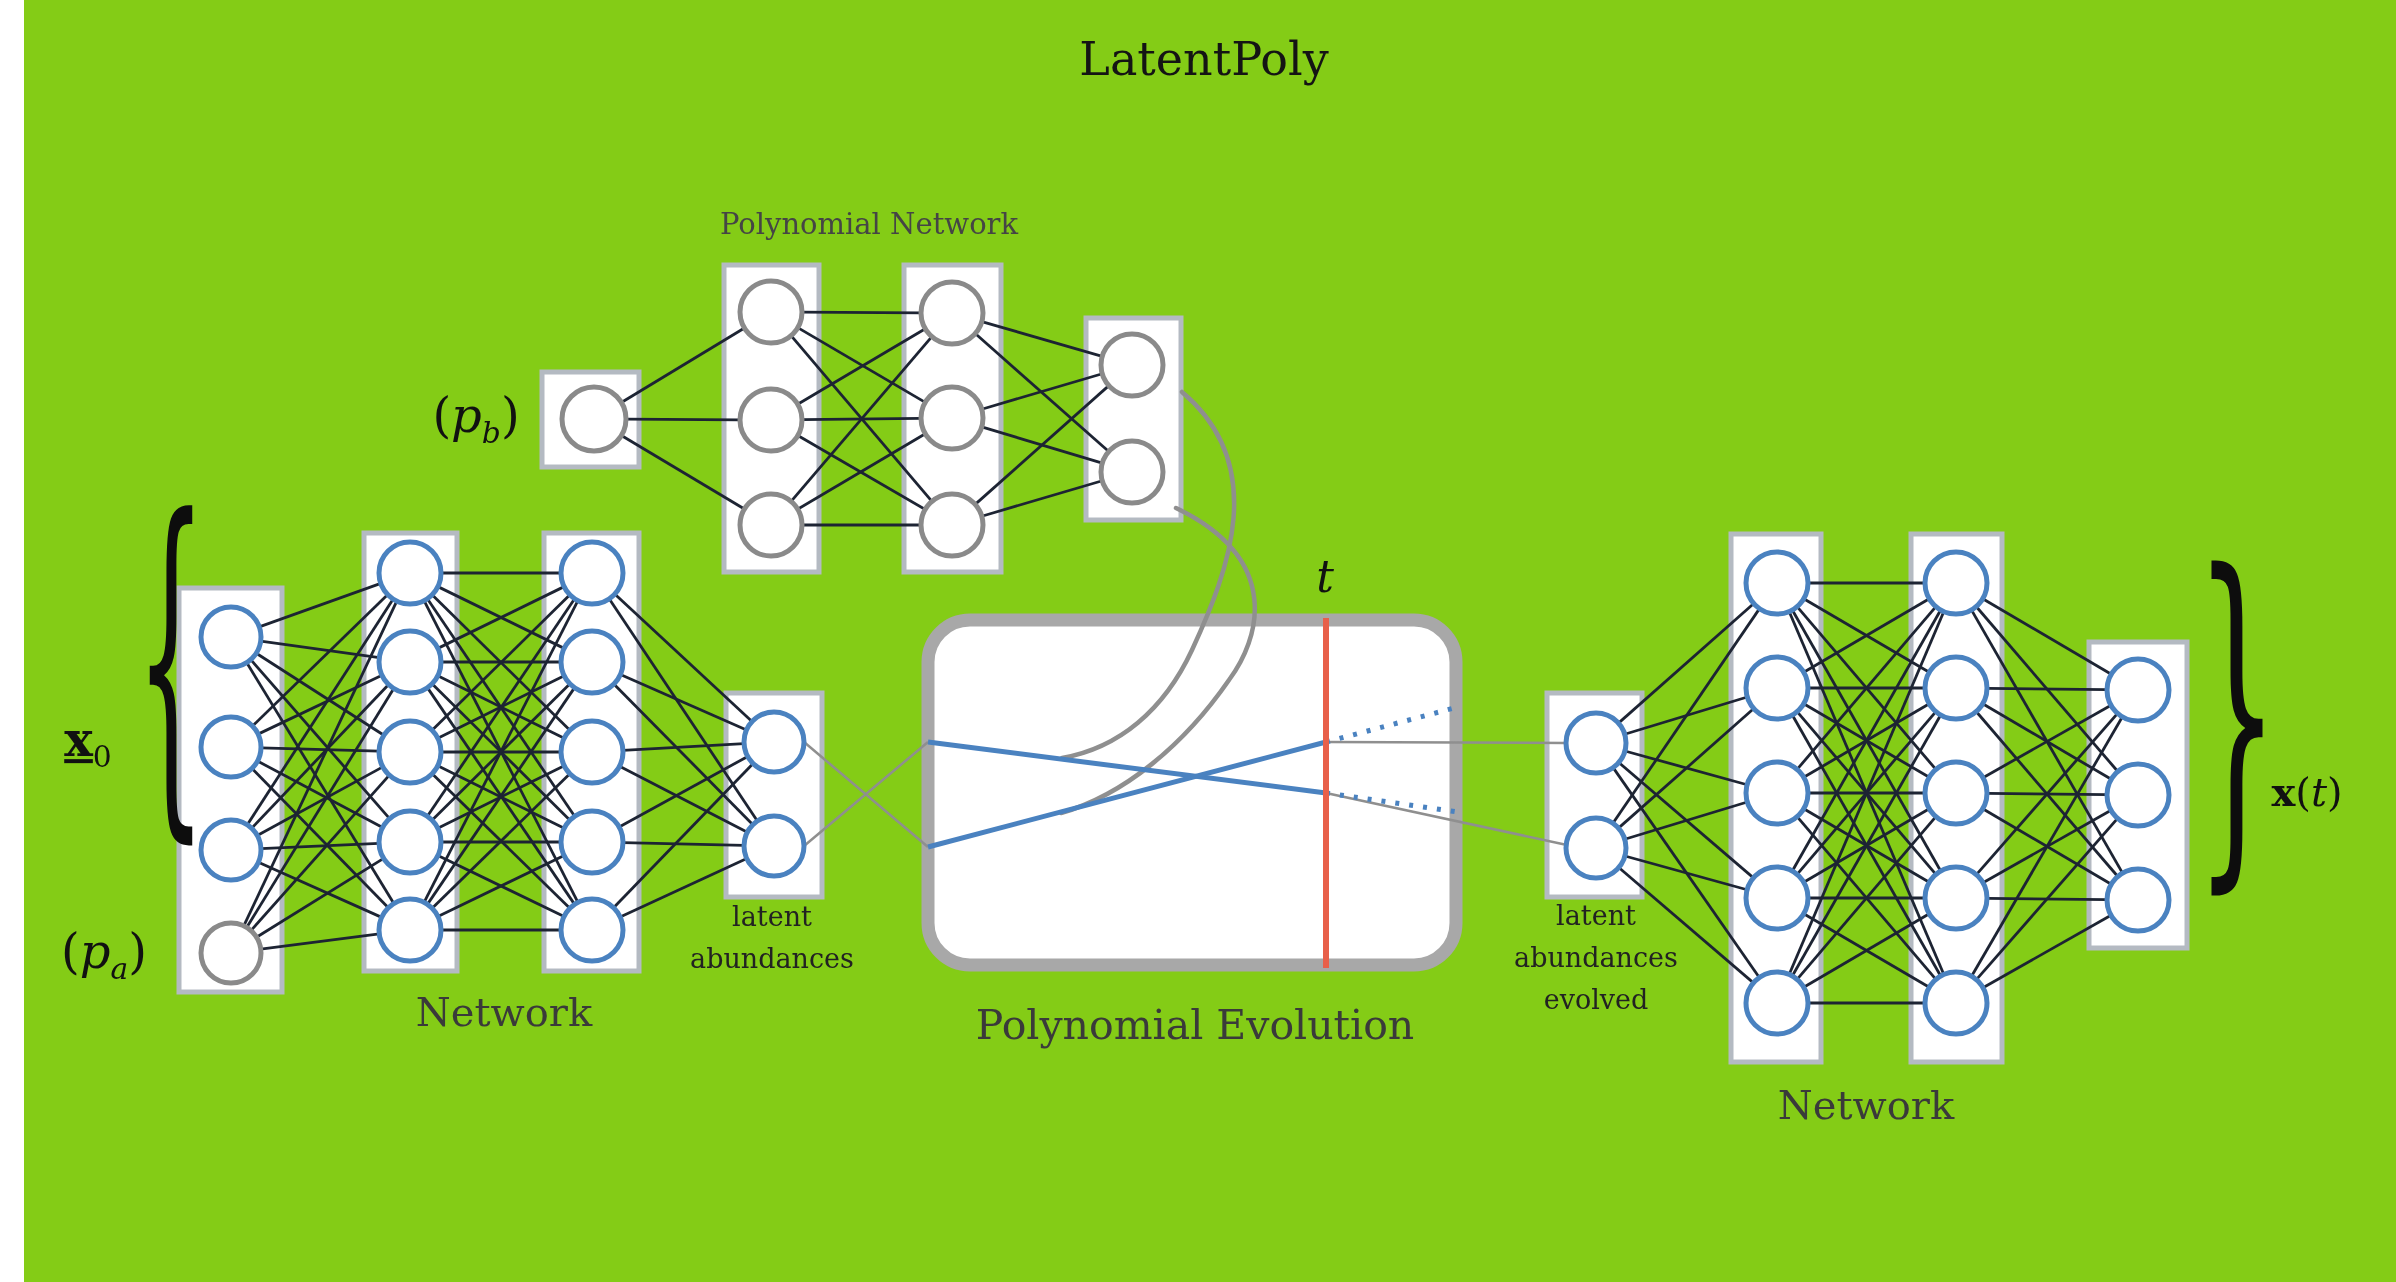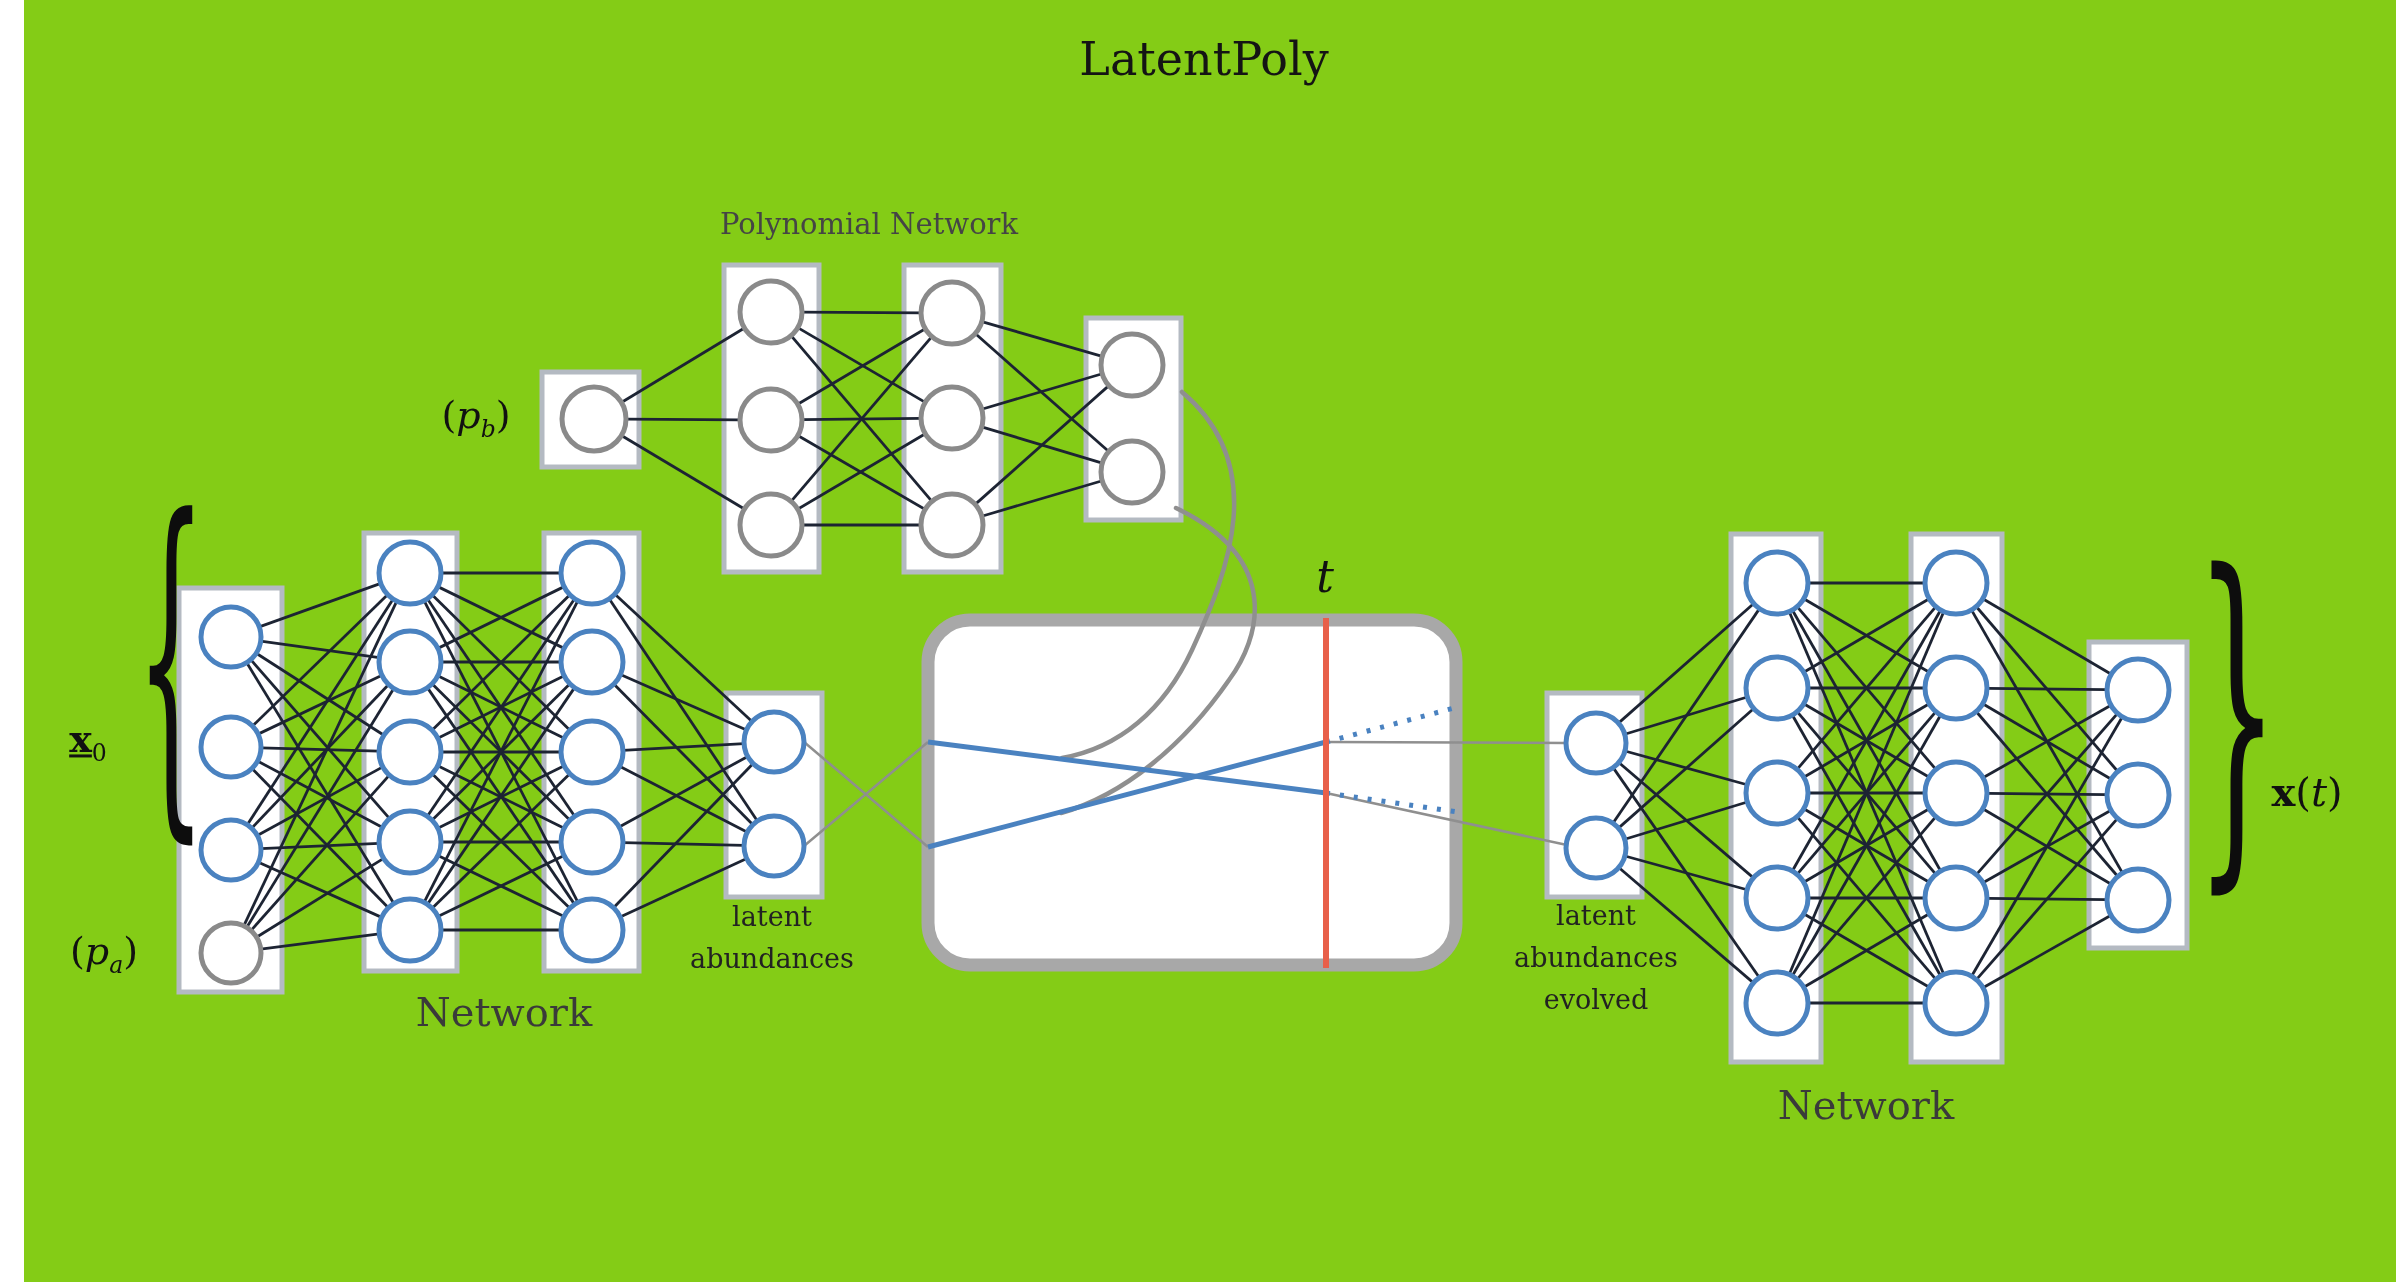--- a/index.html
+++ b/index.html
@@ -6,21 +6,21 @@
   .stage{position:relative;width:2396px;height:1282px;background:#84cc16;overflow:hidden;
          font-family:"DejaVu Serif","Liberation Serif",serif;margin-left:24px;}
   svg{position:absolute;left:0;top:0;}
   .lbl{position:absolute;transform:translate(-50%,-50%);white-space:nowrap;color:#1a1a1a;
        text-align:center;line-height:1.55;}
   .title{font-size:46px;color:#141414;}
   .netlabel{font-size:29px;color:#454545;}
   .biglabel{font-size:40px;color:#3a3a3a;}
   .evolabel{font-size:41px;color:#3a3a3a;}
   .small{font-size:27px;color:#222222;}
-  .math{font-size:38px;color:#111111;}
+  .math{font-size:48px;color:#111111;}
   .math i{font-family:"DejaVu Serif","Liberation Serif",serif;}
   .math sub{font-size:0.62em;}
   .bv{font-weight:bold;font-style:normal;}
   .tlabel{font-size:44px;color:#111111;}
   .brace{position:absolute;transform-origin:center center;font-size:110px;color:#0d0d0d;
          line-height:1;}
 </style>
 </head>
 <body>
 
@@ -213,20 +213,21 @@
       <circle cx="2114" cy="690" r="31" fill="#ffffff" stroke="#4a82c0" stroke-width="5"></circle>
       <circle cx="2114" cy="795" r="31" fill="#ffffff" stroke="#4a82c0" stroke-width="5"></circle>
       <circle cx="2114" cy="900" r="31" fill="#ffffff" stroke="#4a82c0" stroke-width="5"></circle>
     </svg>
 
   <div class="lbl title" style="left:1180px;top:60px;">LatentPoly</div>
 
   <div class="lbl netlabel" style="left:845px;top:224px;">Polynomial Network</div>
   <div class="lbl biglabel" style="left:480px;top:1012px;">Network</div>
   <div class="lbl biglabel" style="left:1842px;top:1105px;">Network</div>
+  <div class="lbl evolabel" style="left:1171px;top:1026px;">Polynomial Evolution</div>
 
   <div class="lbl small" style="left:748px;top:938px;">
     <div>latent</div>
     <div>abundances</div>
   </div>
 
   <div class="lbl small" style="left:1572px;top:958px;">
     <div>latent</div>
     <div>abundances</div>
     <div>evolved</div>

